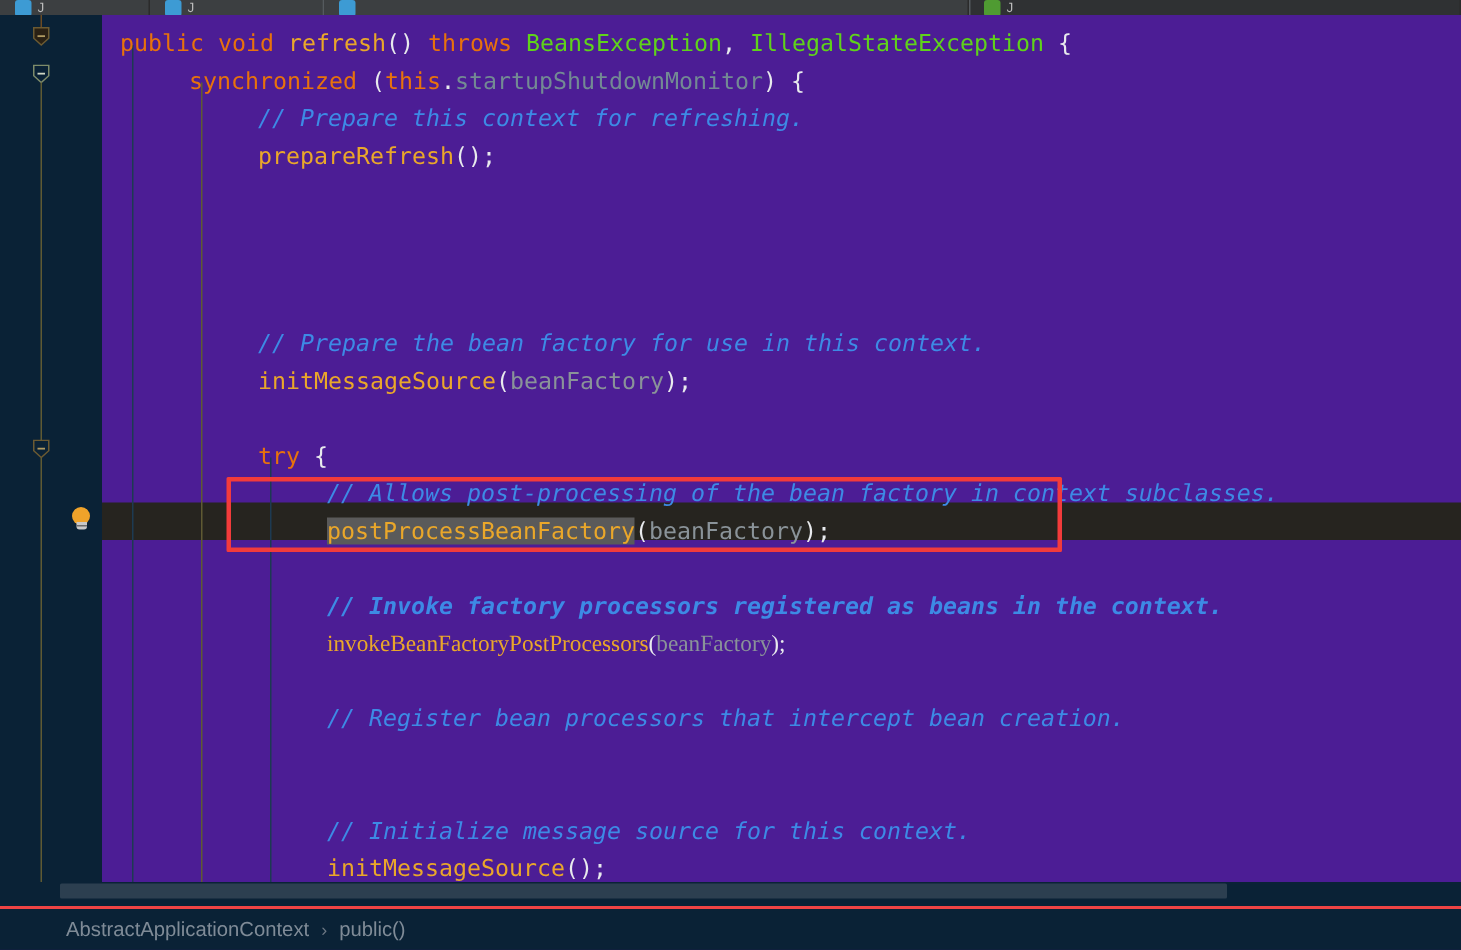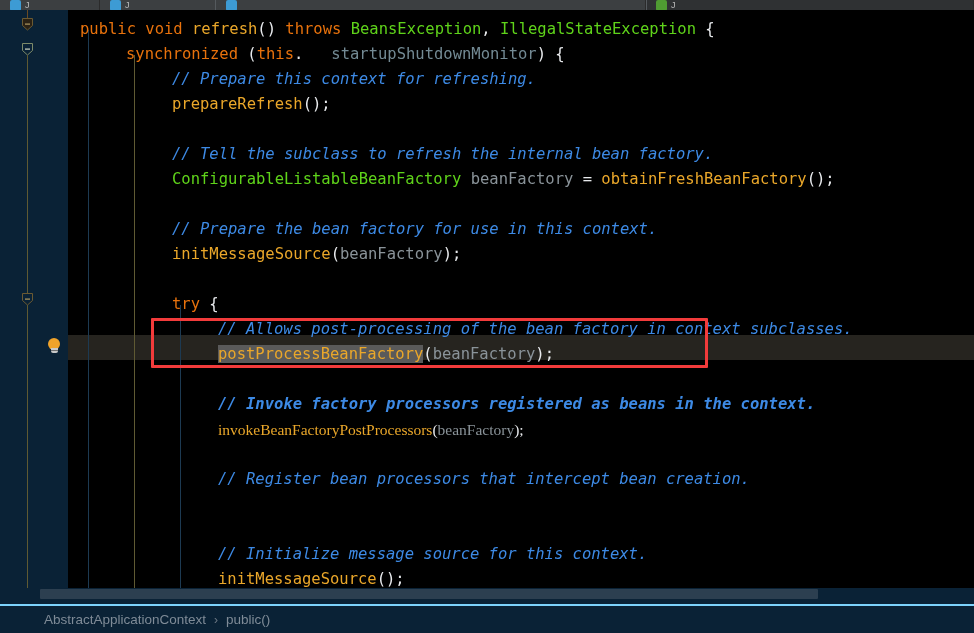--- a/index.html
+++ b/index.html
@@ -58,21 +58,21 @@
     top: 0; height: 10px;
     width: 1px;
     background: #555a5e;
   }
 
   
   .editor {
     position: absolute;
     top: 10px; left: 0;
     width: 974px; height: 578px;
-    background: #000000;
+    background: #4c1d95;
     overflow: hidden;
   }
 
   
   .gutter {
     position: absolute;
     top: 0; left: 0;
     width: 68px; height: 578px;
     background: #0a2236;
   }
@@ -139,21 +139,21 @@
     width: 1px;
     background: #1d3a52;
   }
   .indent-guide.warm { background: #5f5a33; }
 
   
   .kw      { color: #e8720c; }
   .type    { color: #5fd31a; }
   .cmt     { color: #3d8ae5; font-style: italic; }
   .mth     { color: #eaa72a; }
-  .fld     { color: #738a94; margin-left: 28px; }
+  .fld     { color: #738a94; }
   .var     { color: #8a9399; }
   .punc    { color: #e8eaed; }
   .plain   { color: #d5d8dc; }
   .sel     { background: #5a5a5a; }
 
   
   .redbox {
     position: absolute;
     border: 3px solid #f23b3b;
     box-sizing: border-box;
@@ -175,21 +175,21 @@
     background: #2c3f50;
     border-radius: 1px;
   }
 
   
   .statusbar {
     position: absolute;
     left: 0; top: 604px;
     width: 974px; height: 29px;
     background: #0a2236;
-    border-top: 2px solid #7dd3fc;
+    border-top: 2px solid #ef4444;
     box-sizing: border-box;
     display: flex;
     align-items: center;
   }
   .breadcrumb {
     display: flex;
     align-items: center;
     gap: 8px;
     margin-left: 44px;
     font-family: "Liberation Sans", sans-serif;
@@ -259,22 +259,20 @@
     <div class="code">
 
       <div class="indent-guide" style="left:20px;top:20px;height:558px;"></div>
       <div class="indent-guide warm" style="left:66px;top:45px;height:533px;"></div>
       <div class="indent-guide" style="left:112px;top:295px;height:283px;"></div>
     <div class="line" style="top: 7px; left: 12px;"><span class="kw">public</span><span class="plain"> </span><span class="kw">void</span><span class="plain"> </span><span class="mth">refresh</span><span class="punc">() </span><span class="kw">throws</span><span class="plain"> </span><span class="type">BeansException</span><span class="punc">, </span><span class="type">IllegalStateException</span><span class="punc"> {</span></div>
         <div class="line" style="top: 32px; left: 58px;"><span class="kw">synchronized</span><span class="punc"> (</span><span class="kw">this</span><span class="punc">.</span><span class="fld">startupShutdownMonitor</span><span class="punc">) {</span></div>
         <div class="line" style="top: 57px; left: 104px;"><span class="cmt">// Prepare this context for refreshing.</span></div>
         <div class="line" style="top: 82px; left: 104px;"><span class="mth">prepareRefresh</span><span class="punc">();</span></div>
         <div class="line" style="top: 107px; left: 12px;"></div>
-        <div class="line" style="top: 132px; left: 104px;"><span class="cmt">// Tell the subclass to refresh the internal bean factory.</span></div>
-        <div class="line" style="top: 157px; left: 104px;"><span class="type">ConfigurableListableBeanFactory</span><span class="plain"> </span><span class="var">beanFactory</span><span class="plain"> </span><span class="punc">=</span><span class="plain"> </span><span class="mth">obtainFreshBeanFactory</span><span class="punc">();</span></div>
         <div class="line" style="top: 182px; left: 12px;"></div>
         <div class="line" style="top: 207px; left: 104px;"><span class="cmt">// Prepare the bean factory for use in this context.</span></div>
         <div class="line" style="top: 232px; left: 104px;"><span class="mth">initMessageSource</span><span class="punc">(</span><span class="var">beanFactory</span><span class="punc">);</span></div>
         <div class="line" style="top: 257px; left: 12px;"></div>
         <div class="line" style="top: 282px; left: 104px;"><span class="kw">try</span><span class="punc"> {</span></div>
         <div class="line" style="top: 307px; left: 150px;"><span class="cmt">// Allows post-processing of the bean factory in context subclasses.</span></div>
         <div class="line" style="top: 332px; left: 150px;"><span class="mth sel">postProcessBeanFactory</span><span class="punc">(</span><span class="var">beanFactory</span><span class="punc">);</span></div>
         <div class="line" style="top: 357px; left: 12px;"></div>
         <div class="line" style="top: 382px; left: 150px; font-weight: bold;"><span class="cmt">// Invoke factory processors registered as beans in the context.</span></div>
         <div class="line" style="top: 407px; left: 150px; font-family: Liberation Serif, serif;"><span class="mth">invokeBeanFactoryPostProcessors</span><span class="punc">(</span><span class="var">beanFactory</span><span class="punc">);</span></div>

